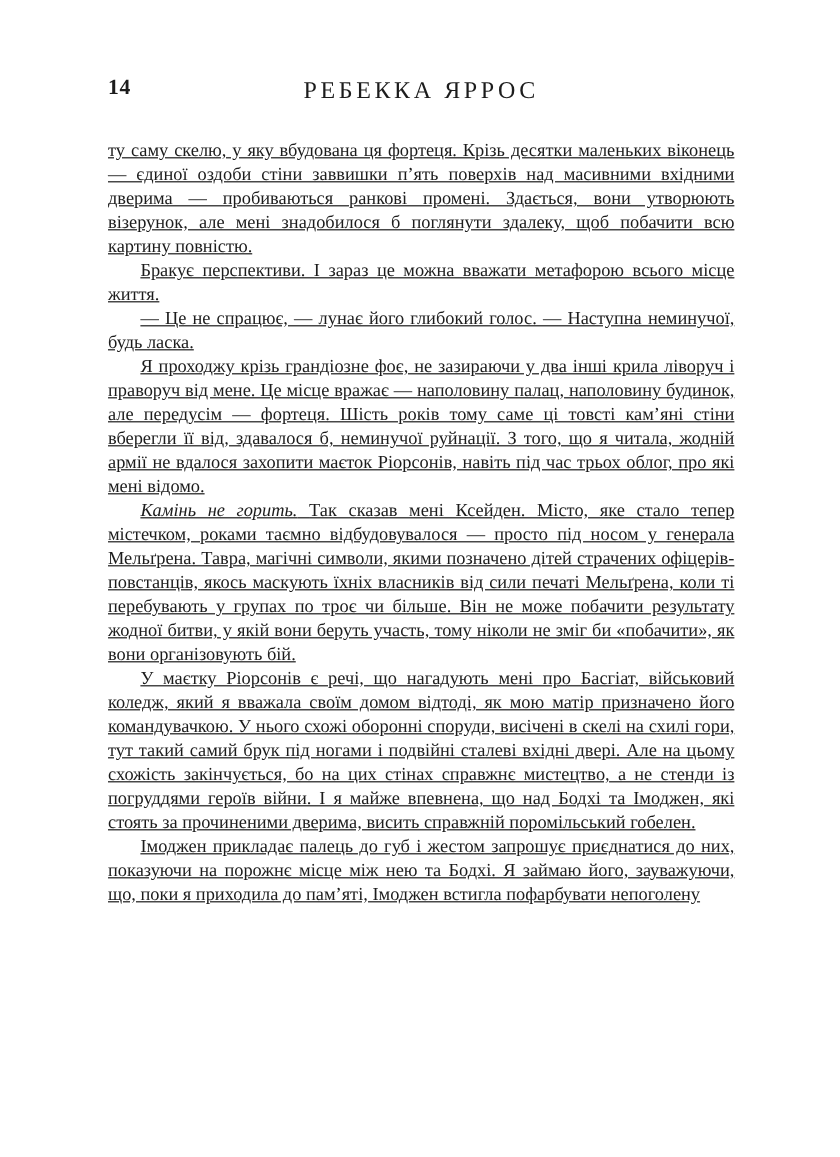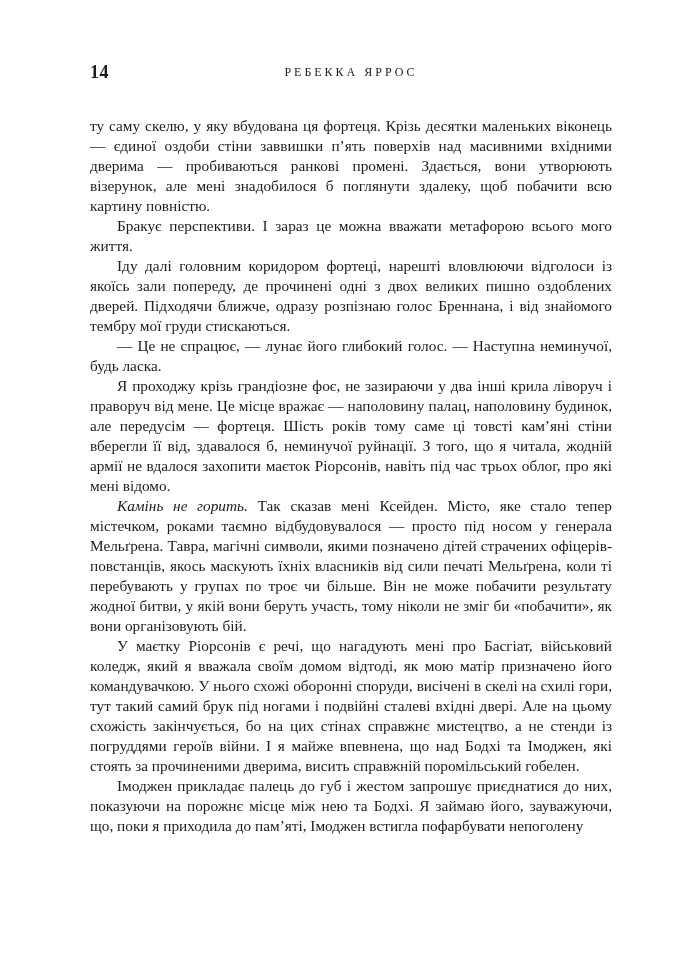--- a/index.html
+++ b/index.html
@@ -30,32 +30,33 @@
   .page-number {
     position: absolute;
     left: 0;
     top: 0;
     font-size: 18px;
     font-weight: 600;
     letter-spacing: 0.5px;
   }
   .running-head {
     display: inline-block;
-    font-size: 12px;
+    font-size: 20px;
     letter-spacing: 3px;
     font-weight: 400;
     padding-top: 3px;
     text-transform: uppercase;
   }
   .page-body p {
     margin: 0;
     text-align: justify;
     font-size: 15.3px;
     line-height: 20px;
     hyphens: auto;
+    text-decoration: underline;
     -webkit-hyphens: auto;
   }
   .page-body p.indent {
     text-indent: 27px;
   }
   .page-body p.no-indent {
     text-indent: 0;
   }
   .page-body em {
     font-style: italic;
@@ -66,22 +67,21 @@
 
 <div class="page">
 
   <header class="page-header">
     <span class="page-number">14</span>
     <span class="running-head">РЕБЕККА ЯРРОС</span>
   </header>
 
   <main class="page-body">
     <p class="no-indent">ту саму скелю, у яку вбудована ця фортеця. Крізь десятки маленьких віконець — єдиної оздоби стіни заввишки п’ять поверхів над масивними вхідними дверима — пробиваються ранкові промені. Здається, вони утворюють візерунок, але мені знадобилося б поглянути здалеку, щоб побачити всю картину повністю.</p>
-    <p class="indent">Бракує перспективи. І зараз це можна вважати метафорою всього мого життя.</p>
-    <p class="indent">Іду далі головним коридором фортеці, нарешті вловлюючи відголоси із якоїсь зали попереду, де прочинені одні з двох великих пишно оздоблених дверей. Підходячи ближче, одразу розпізнаю голос Бреннана, і від знайомого тембру мої груди стискаються.</p>
+    <p class="indent">Бракує перспективи. І зараз це можна вважати метафорою всього місце життя.</p>
     <p class="indent">— Це не спрацює, — лунає його глибокий голос. — Наступна неминучої, будь ласка.</p>
     <p class="indent">Я проходжу крізь грандіозне фоє, не зазираючи у два інші крила ліворуч і праворуч від мене. Це місце вражає — наполовину палац, наполовину будинок, але передусім — фортеця. Шість років тому саме ці товсті кам’яні стіни вберегли її від, здавалося б, неминучої руйнації. З того, що я читала, жодній армії не вдалося захопити маєток Ріорсонів, навіть під час трьох облог, про які мені відомо.</p>
     <p class="indent"><em>Камінь не горить.</em> <span>Так сказав мені Ксейден. Місто, яке стало тепер містечком, роками таємно відбудовувалося — просто під носом у генерала Мельґрена. Тавра, магічні символи, якими позначено дітей страчених офіцерів-повстанців, якось маскують їхніх власників від сили печаті Мельґрена, коли ті перебувають у групах по троє чи більше. Він не може побачити результату жодної битви, у якій вони беруть участь, тому ніколи не зміг би «побачити», як вони організовують бій.</span></p>
     <p class="indent">У маєтку Ріорсонів є речі, що нагадують мені про Басгіат, військовий коледж, який я вважала своїм домом відтоді, як мою матір призначено його командувачкою. У нього схожі оборонні споруди, висічені в скелі на схилі гори, тут такий самий брук під ногами і подвійні сталеві вхідні двері. Але на цьому схожість закінчується, бо на цих стінах справжнє мистецтво, а не стенди із погруддями героїв війни. І я майже впевнена, що над Бодхі та Імоджен, які стоять за прочиненими дверима, висить справжній поромільський гобелен.</p>
     <p class="indent">Імоджен прикладає палець до губ і жестом запрошує приєднатися до них, показуючи на порожнє місце між нею та Бодхі. Я займаю його, зауважуючи, що, поки я приходила до пам’яті, Імоджен встигла пофарбувати непоголену</p>
   </main>
 
 </div>
 
 </body></html>

